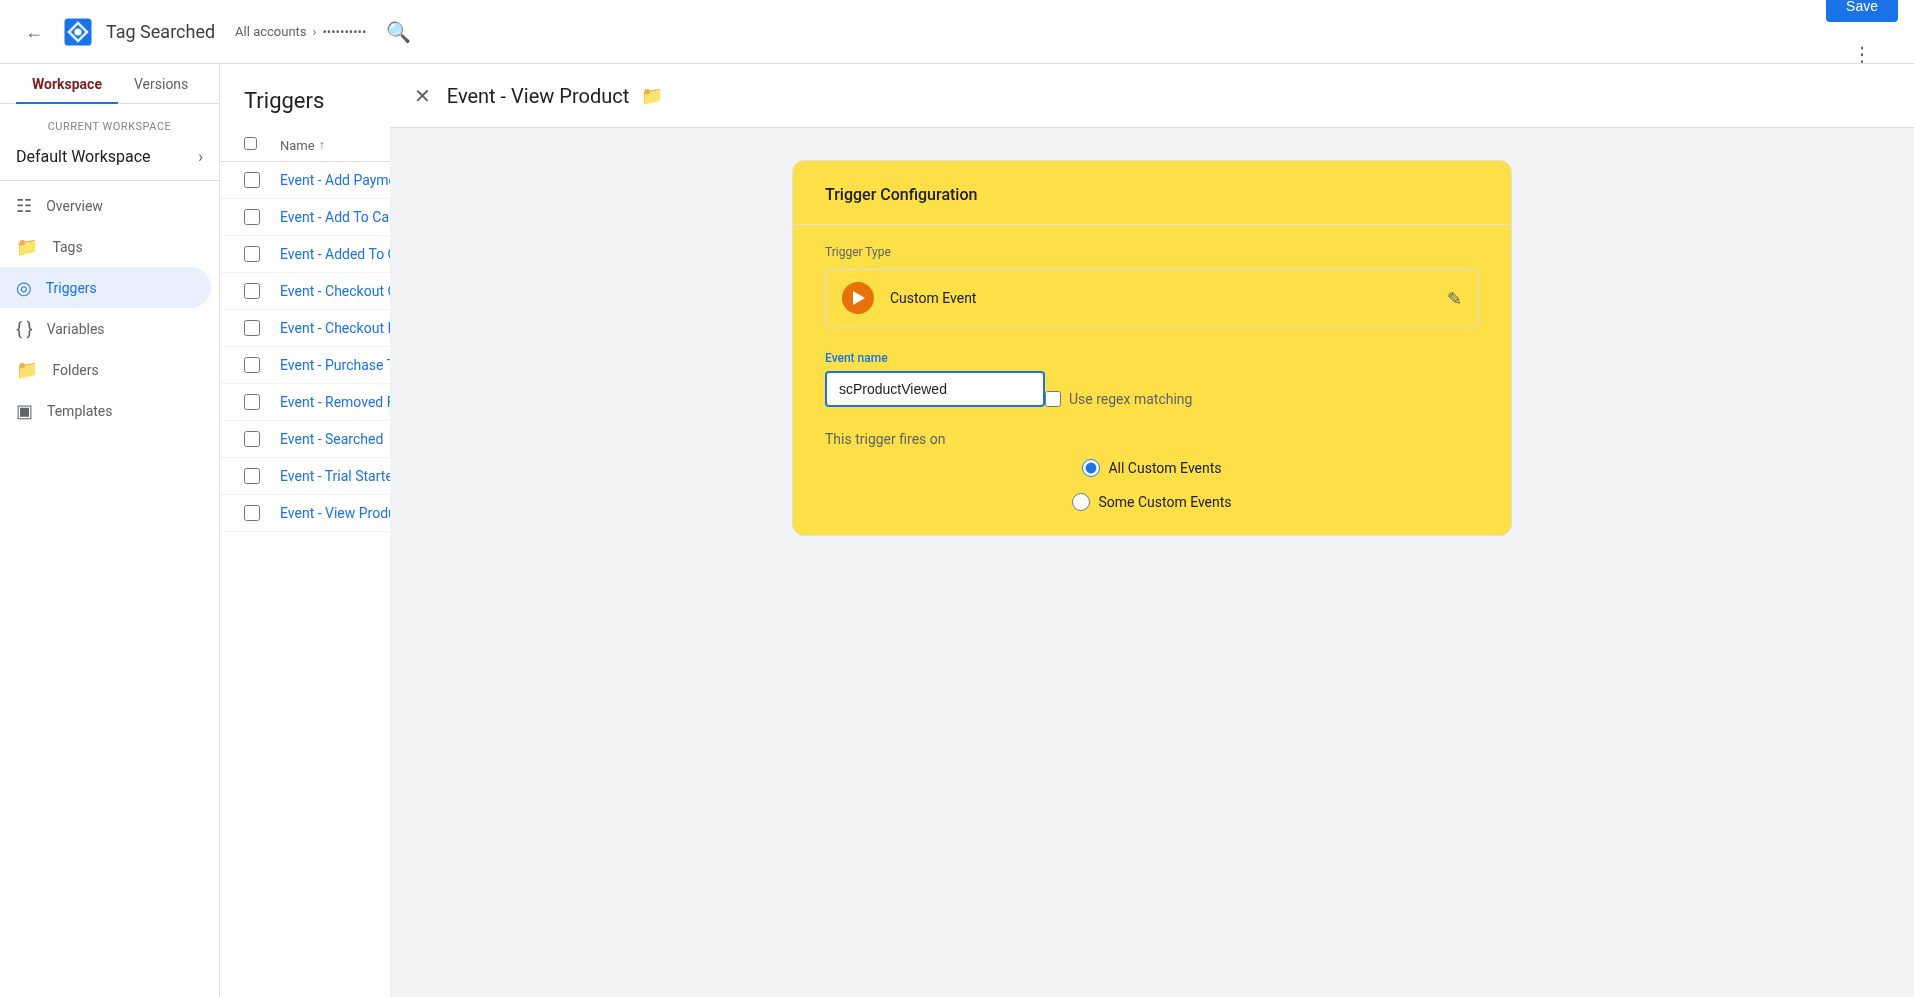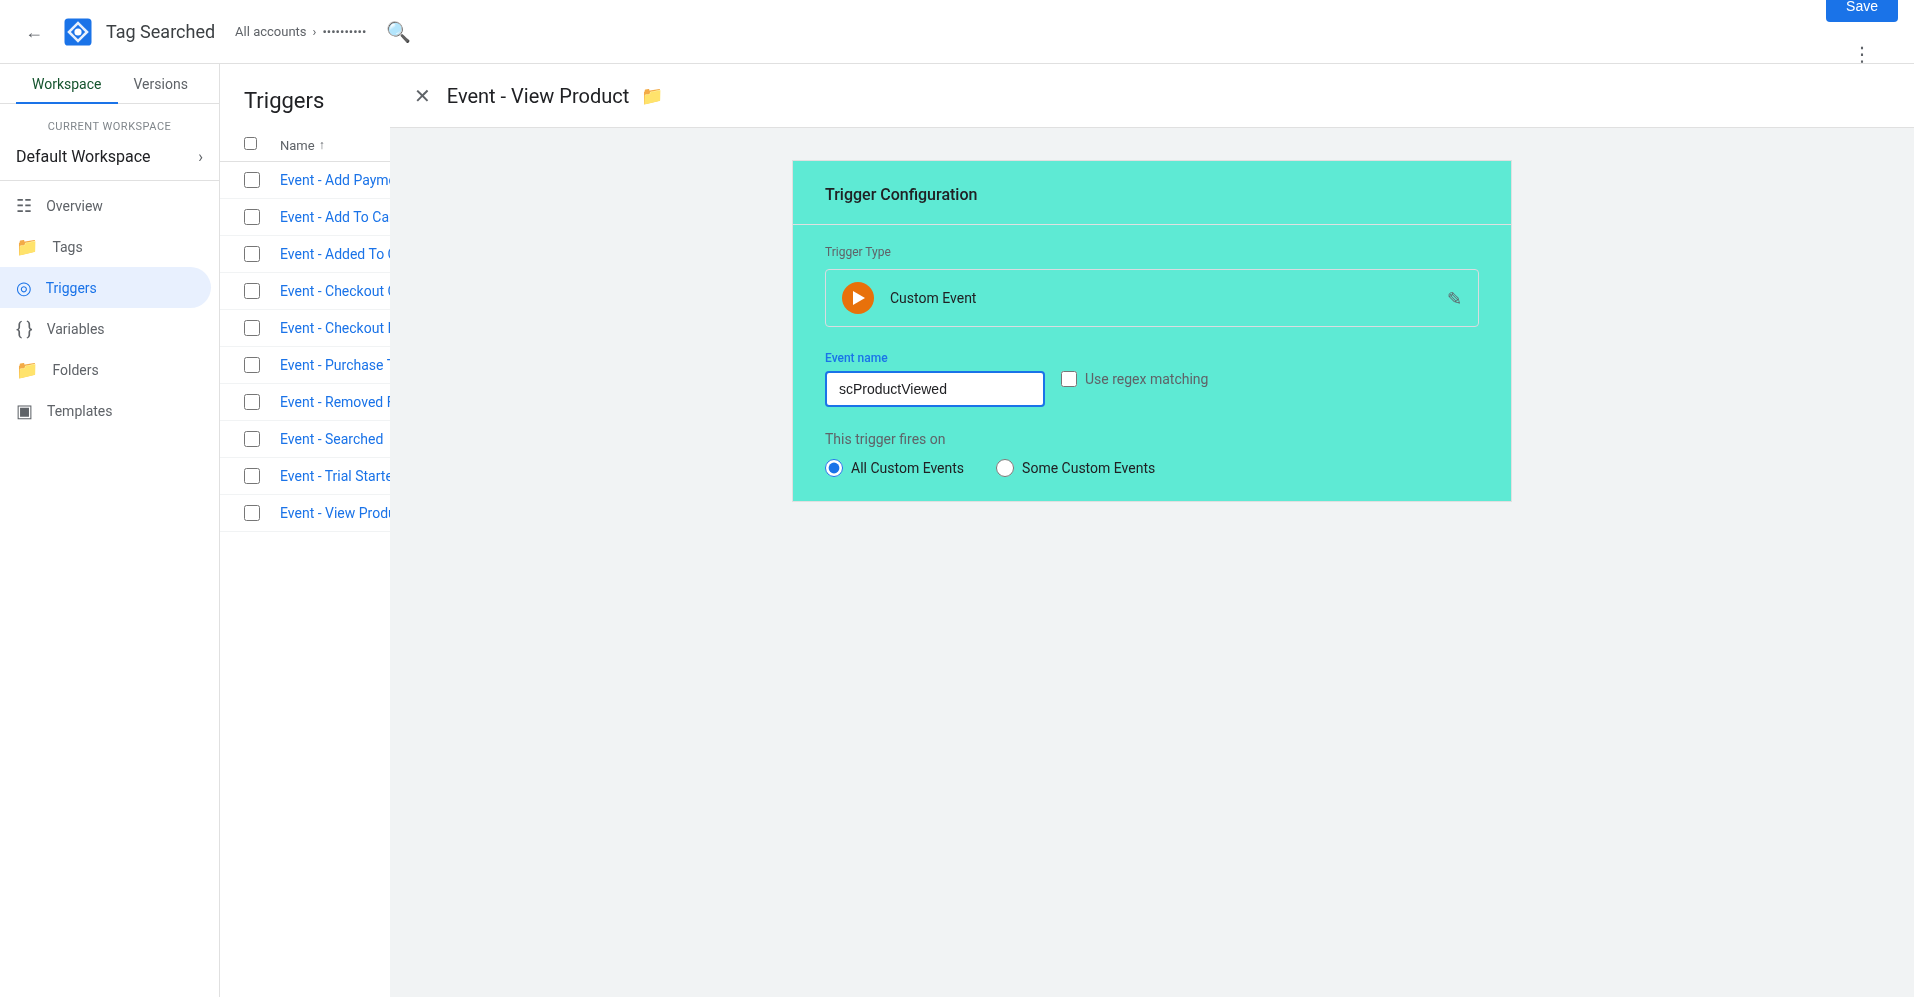--- a/index.html
+++ b/index.html
@@ -85,23 +85,23 @@
       padding: 0 16px;
     }
     .nav-tab {
       padding: 12px 16px 10px;
       font-size: 14px; color: #5f6368;
       cursor: pointer;
       border-bottom: 2px solid transparent;
       margin-bottom: -1px;
     }
     .nav-tab.active {
-      color: #14532d;
+      color: #7f1d1d;
       border-bottom-color: #1a73e8;
-      font-weight: 400;
+      font-weight: 700;
     }
     .current-workspace-label {
       font-size: 11px; color: #80868b; padding: 16px 16px 4px;
       text-transform: uppercase; letter-spacing: 0.5px; text-align: center;
     }
     .workspace-item {
       display: flex; align-items: center; justify-content: space-between;
       padding: 10px 16px;
       font-size: 16px; color: #202124;
       cursor: pointer;
@@ -164,22 +164,22 @@
       position: absolute;
       top: 64px; left: 390px; right: 0; bottom: 0;
       background: #f1f3f4;
       overflow-y: auto;
       padding: 32px;
       z-index: 5;
     }
 
     
     .config-card {
-      background: #5eead4;
-      border-radius: 0;
+      background: #fde047;
+      border-radius: 12px;
       border: 1px solid #e0e0e0;
       padding: 24px 32px;
       max-width: 720px;
       margin: 0 auto;
     }
     .config-section-title {
       font-size: 16px; font-weight: 500; color: #202124;
       margin-bottom: 20px;
     }
     .config-divider {
@@ -204,42 +204,42 @@
     .trigger-type-name {
       flex: 1; font-size: 14px; color: #202124;
     }
     .edit-icon { color: #5f6368; cursor: pointer; font-size: 18px; }
 
     .event-name-label {
       font-size: 12px; color: #1a73e8; margin-bottom: 6px;
       font-weight: 500;
     }
     .event-name-row {
-      display: flex; align-items: flex-start; gap: 16px;
+      display: flex; align-items: flex-end; 
       margin-bottom: 24px;
     }
     .event-name-input {
       border: 2px solid #1a73e8; border-radius: 4px;
       padding: 8px 12px; font-size: 14px;
       width: 220px; outline: none;
       color: #202124;
     }
     .regex-checkbox-row {
       display: flex; align-items: center; gap: 8px;
       font-size: 14px; color: #5f6368;
     }
     .regex-checkbox-row input[type=checkbox] {
       width: 16px; height: 16px;
     }
 
     .fires-on-label {
       font-size: 14px; color: #5f6368; margin-bottom: 12px;
     }
     .radio-row {
-      display: flex; align-items: center; gap: 32px;
+      display: flex; align-items: center; gap: 16px; flex-direction: column;
     }
     .radio-option {
       display: flex; align-items: center; gap: 8px;
       font-size: 14px; color: #202124; cursor: pointer;
     }
     .radio-option input[type=radio] {
       width: 18px; height: 18px; cursor: pointer;
       accent-color: #1a73e8;
     }
 

